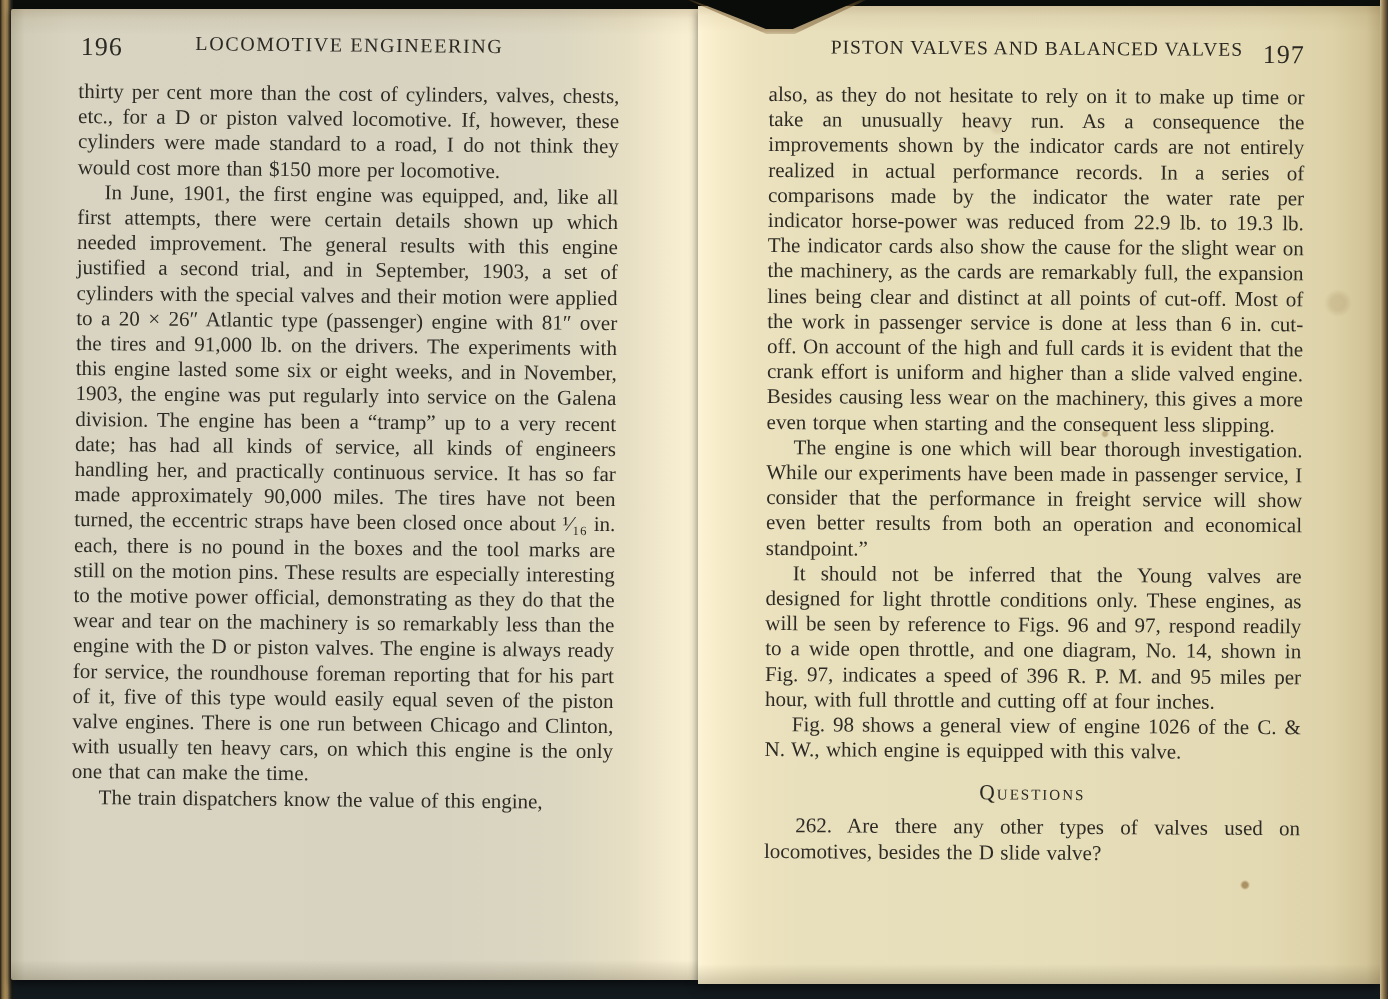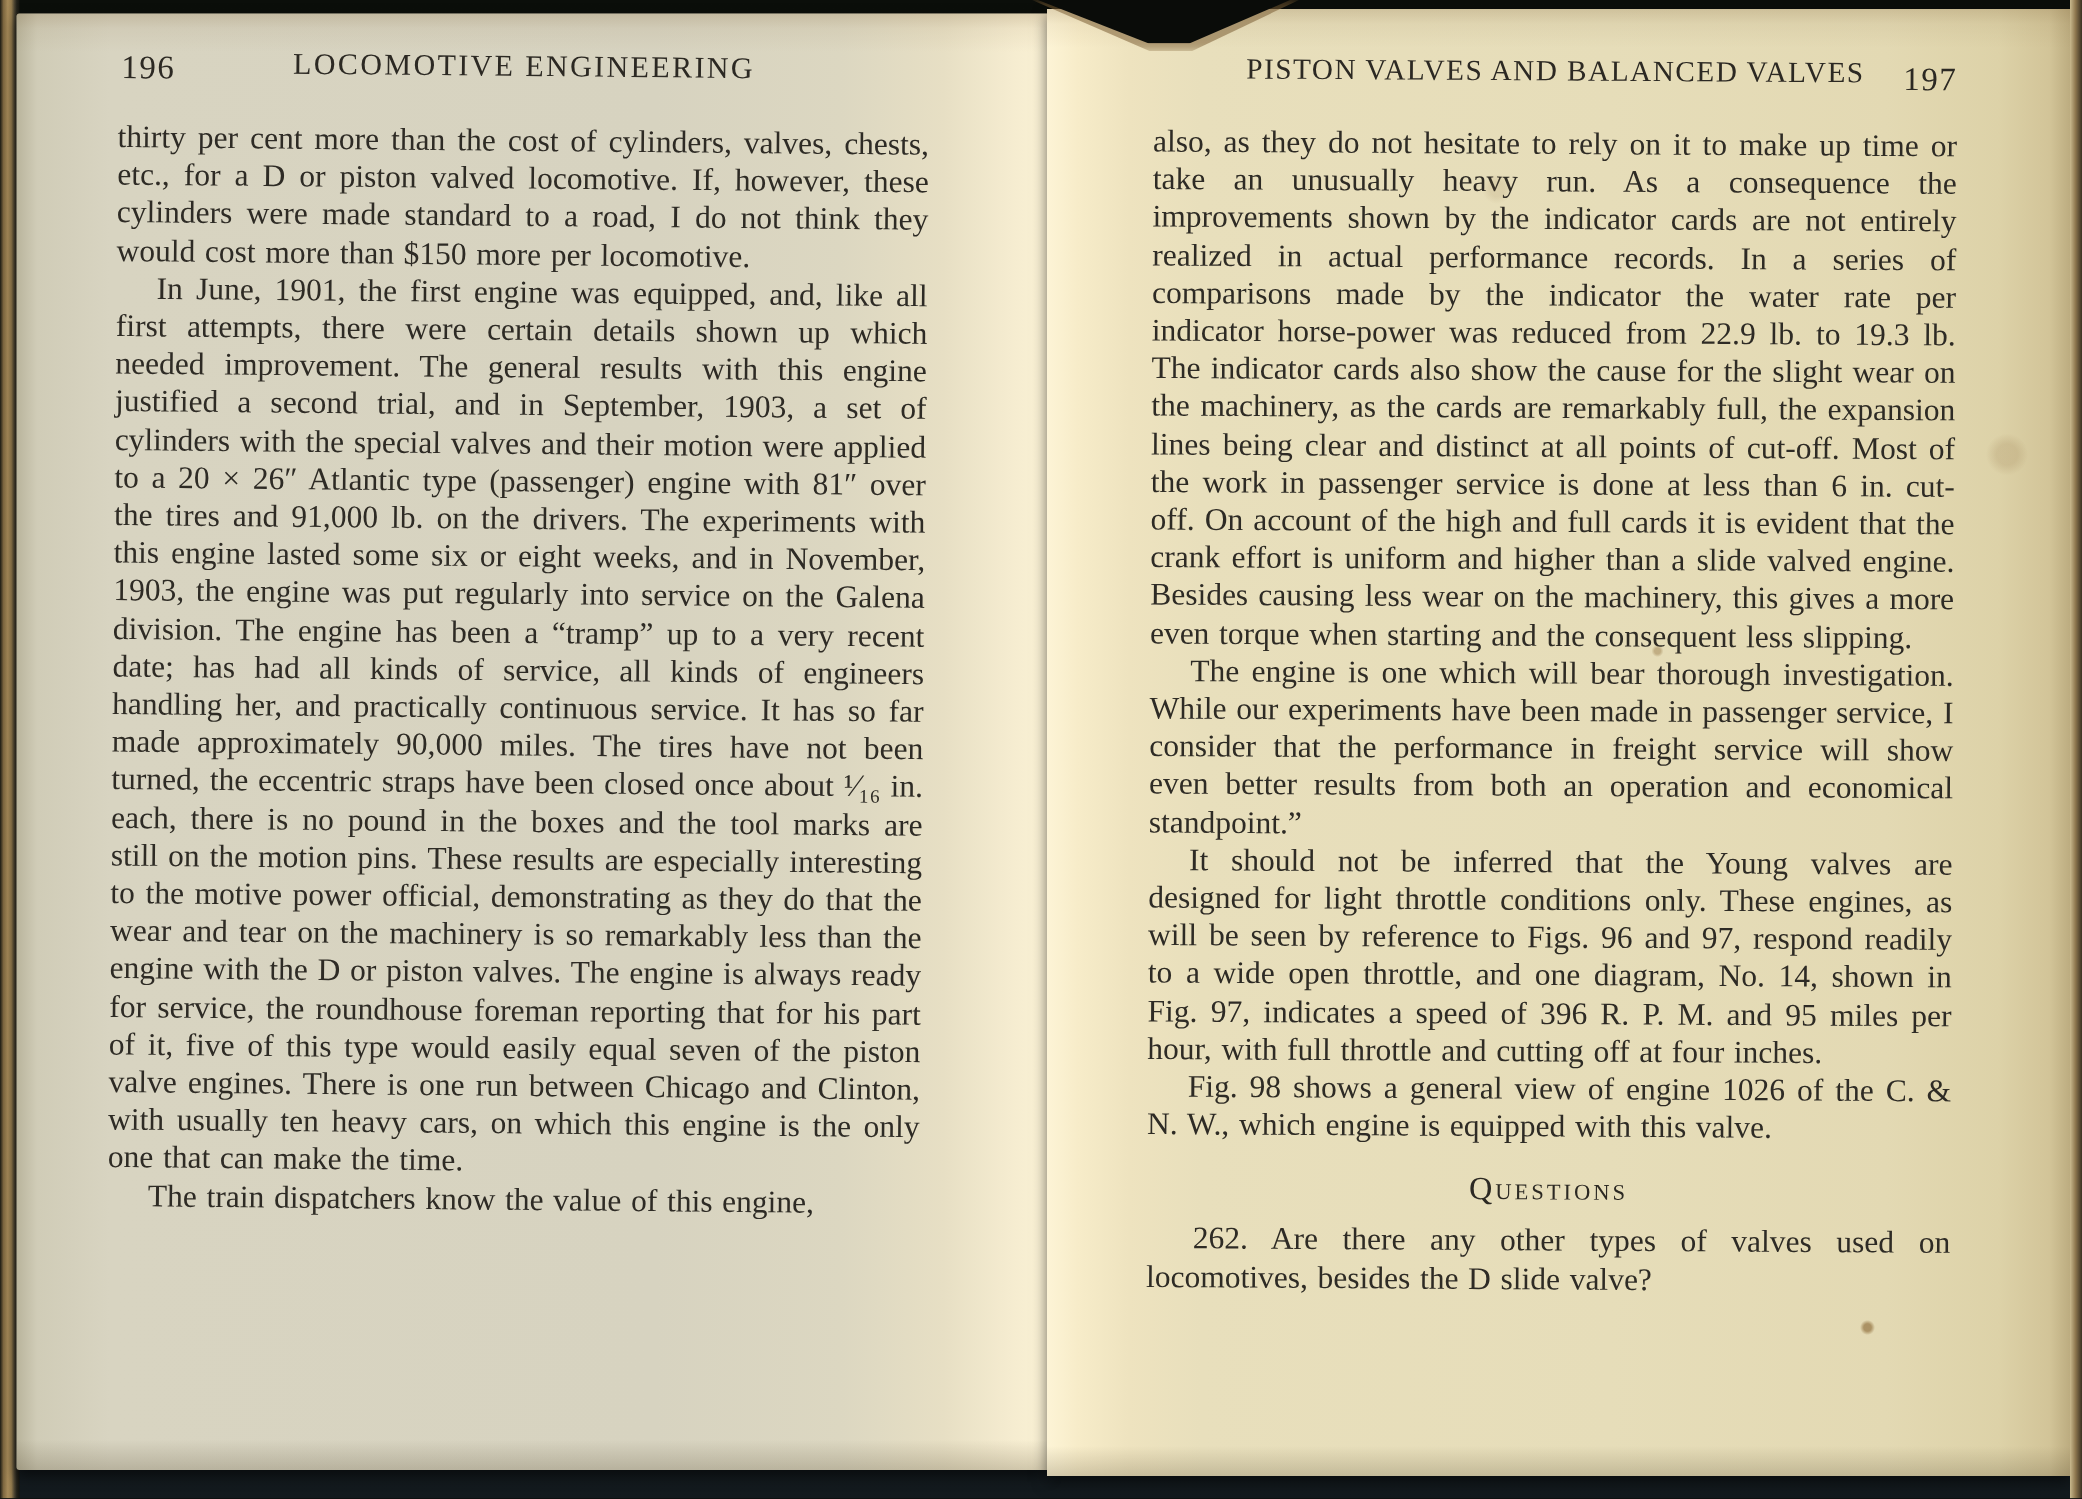--- a/index.html
+++ b/index.html
@@ -54,21 +54,21 @@
   .textcol { position:absolute; color:#2e2b25; }
   .textcol-left  { left:68px; top:22px; width:541px; transform:rotate(0.55deg); transform-origin:0 0; }
   .textcol-right { left:71px; top:30px; width:536px; transform:rotate(0.35deg); transform-origin:0 0; }
   .page-head { position:relative; height:26px; margin-bottom:22px; }
   .textcol-right .page-head { margin-bottom:20px; }
   .head-title {
     display:block; text-align:center; font-size:20px; letter-spacing:1.6px;
     color:#2c2923; white-space:nowrap;
   }
   .textcol-right .head-title { font-size:19.5px; letter-spacing:1px; }
-  .page-num { position:absolute; top:1px; font-size:22px; letter-spacing:1px; color:#2c2923; }
+  .page-num { position:absolute; top:1px; font-size:26px; letter-spacing:1px; color:#2c2923; }
   .num-left { left:2px; }
   .num-right { right:0px; }
   .body p {
     margin:0; font-size:21px; line-height:25.2px; text-align:justify;
     word-spacing:1.2px; color:#2e2b25;
   }
   .body p.indent { text-indent:27px; }
   .sect-head {
     margin:17px 0 9px 0; text-align:center; font-variant:small-caps;
     font-size:21.5px; letter-spacing:2px; color:#2c2923;

